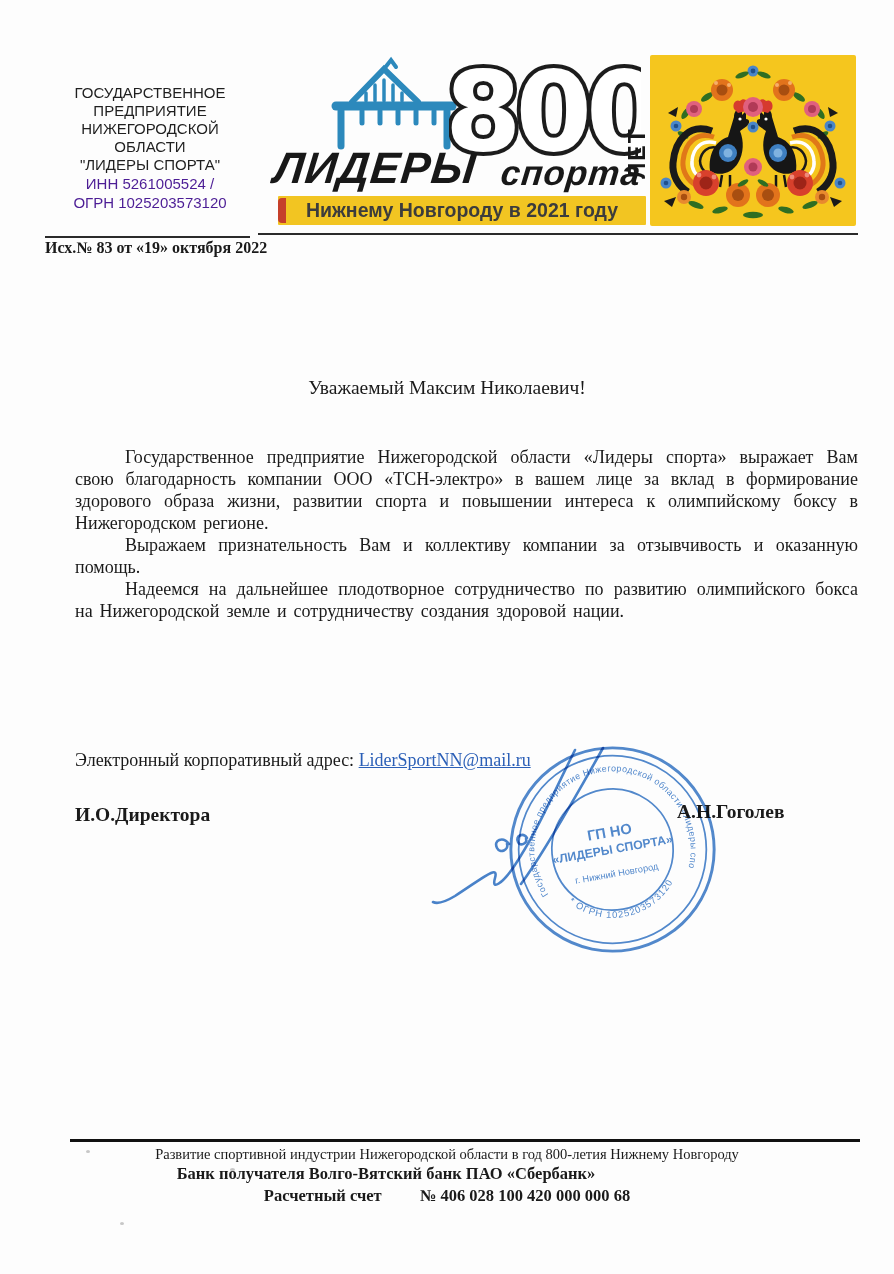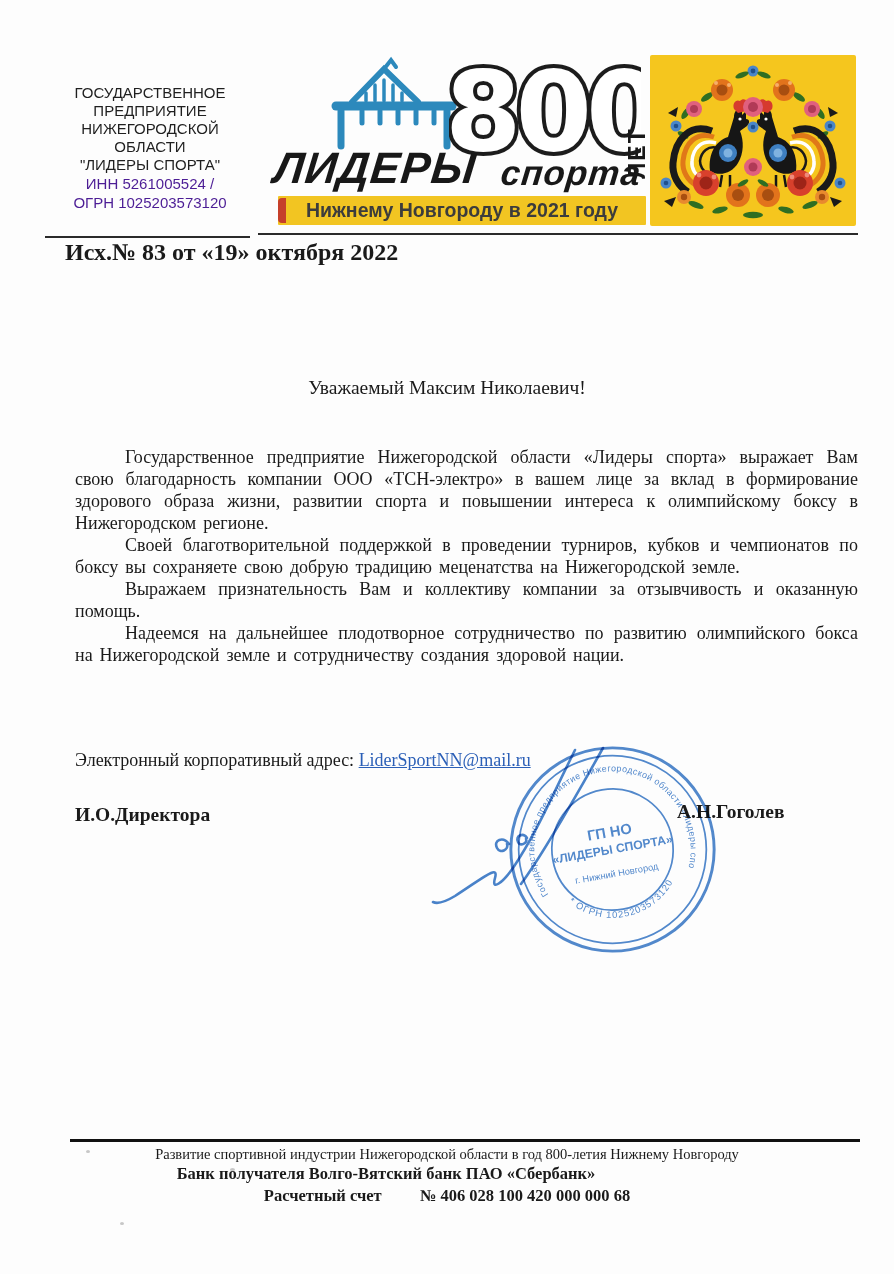--- a/index.html
+++ b/index.html
@@ -25,21 +25,21 @@
     border-radius:1px;display:flex;align-items:center;justify-content:center;}
   .banner-accent{position:absolute;left:0;top:2px;width:8px;height:25px;background:#C63F2B;border-radius:4px 0 0 4px;}
   .banner-text{font-family:"Liberation Sans",sans-serif;font-size:19.5px;font-weight:600;color:#3c3c3c;}
   .folk-svg{position:absolute;left:650px;top:55px;}
   
   .rule{position:absolute;height:0;border-top:2.5px solid #2a2a2a;}
   .rule-left{left:45px;top:236px;width:205px;}
   .rule-right{left:258px;top:233px;width:600px;}
   .f-rule{position:absolute;left:70px;top:1139px;width:790px;height:0;border-top:3px solid #111;}
   
-  .ref-line{position:absolute;left:45px;top:239px;font-size:24px;font-weight:bold;margin-left:20px;}
+  .ref-line{position:absolute;left:45px;top:239px;font-size:16px;font-weight:bold;}
   .salutation{position:absolute;left:0;top:377px;width:894px;text-align:center;font-size:19.5px;}
   .body-text{position:absolute;left:75px;top:446px;width:783px;font-size:18px;line-height:22px;
     text-align:justify;word-spacing:2.5px;}
   .body-text p{margin:0;text-indent:50px;}
   .email-line{position:absolute;left:75px;top:750px;font-size:18px;}
   .email-link{color:#2B5FB7;text-decoration:underline;}
   .closing1{position:absolute;left:75px;top:776px;font-size:19.5px;font-weight:bold;}
   .closing2{position:absolute;left:75px;top:804px;font-size:19.5px;font-weight:bold;}
   .signer{position:absolute;left:677px;top:801px;font-size:19.5px;font-weight:bold;}
   
@@ -164,21 +164,20 @@
 
   <div class="rule rule-left"></div>
   <div class="rule rule-right"></div>
 
   <div class="ref-line">Исх.№ 83 от «19» октября 2022</div>
 
   <div class="salutation">Уважаемый Максим Николаевич!</div>
 
   <div class="body-text">
     <p>Государственное предприятие Нижегородской области «Лидеры спорта» выражает Вам свою благодарность компании ООО «ТСН-электро» в вашем лице за вклад в формирование здорового образа жизни, развитии спорта и повышении интереса к олимпийскому боксу в Нижегородском регионе.</p>
-    <p>Своей благотворительной поддержкой в проведении турниров, кубков и чемпионатов по боксу вы сохраняете свою добрую традицию меценатства на Нижегородской земле.</p>
     <p>Выражаем признательность Вам и коллективу компании за отзывчивость и оказанную помощь.</p>
     <p>Надеемся на дальнейшее плодотворное сотрудничество по развитию олимпийского бокса на Нижегородской земле и сотрудничеству создания здоровой нации.</p>
   </div>
 
   <div class="email-line">
     <span>Электронный корпоративный адрес: </span><a class="email-link" href="#">LiderSportNN@mail.ru</a>
   </div>
   <div class="closing2">И.О.Директора</div>
   <div class="signer">А.Н.Гоголев</div>
 

